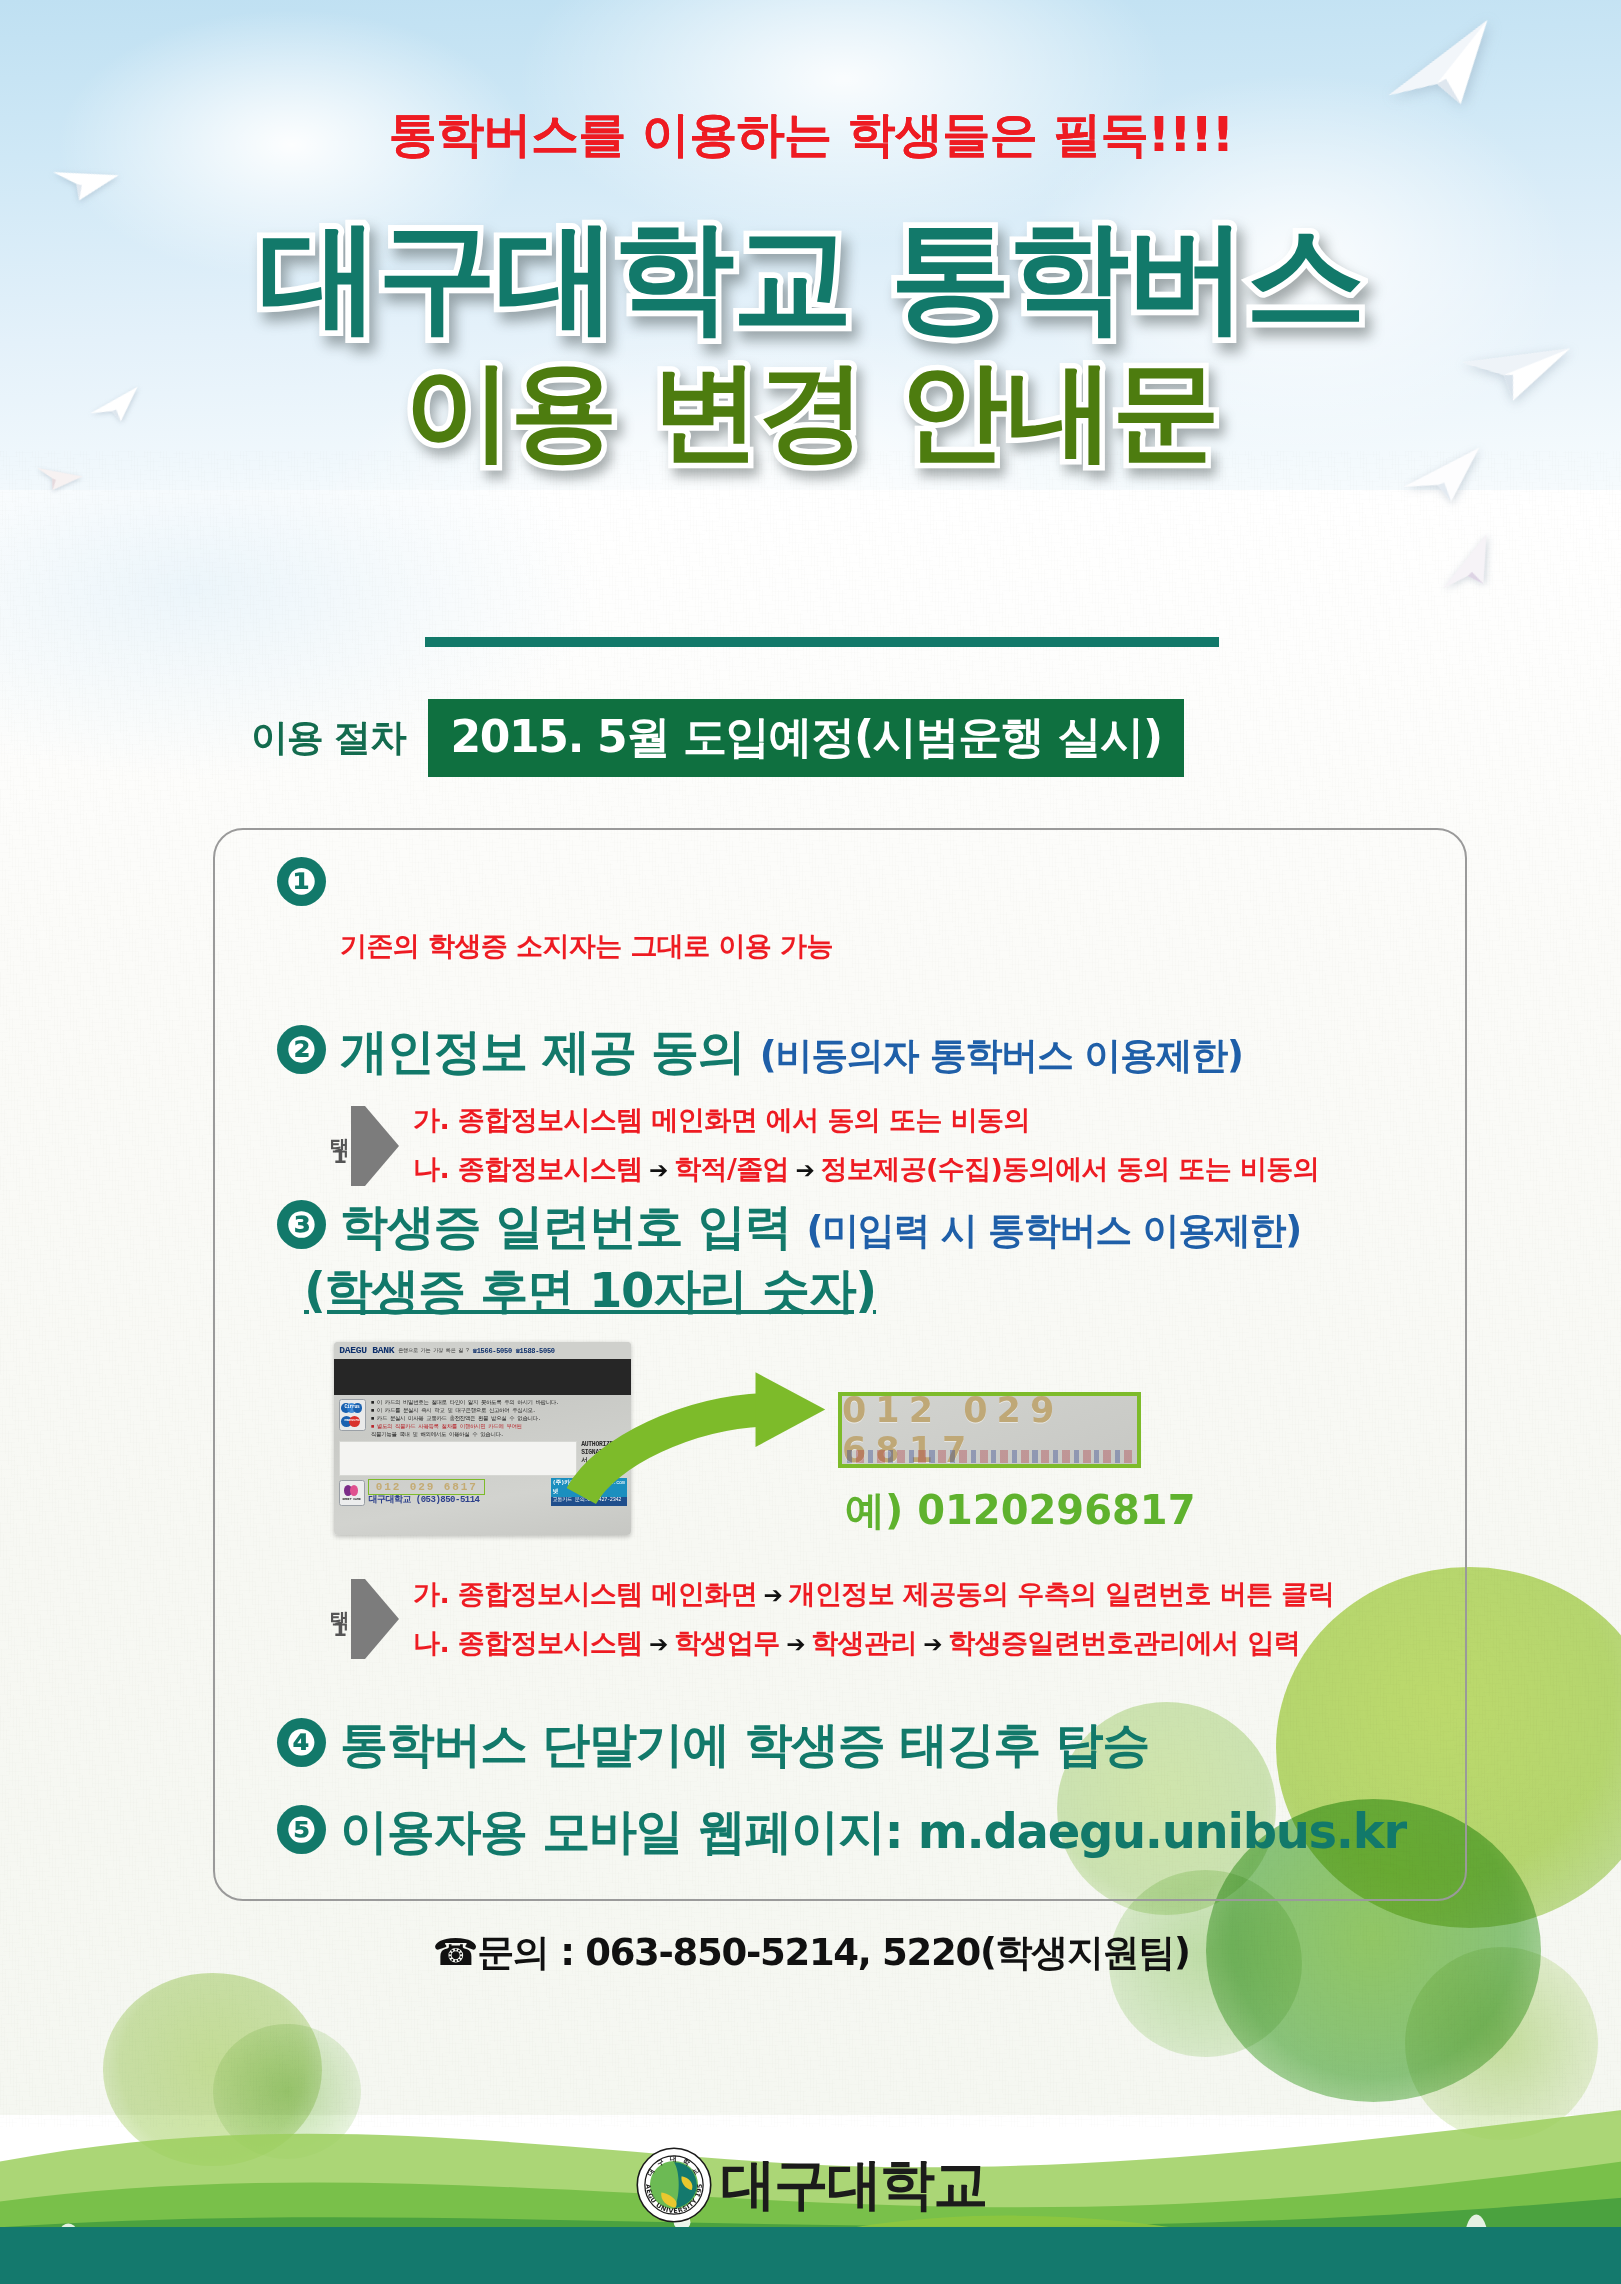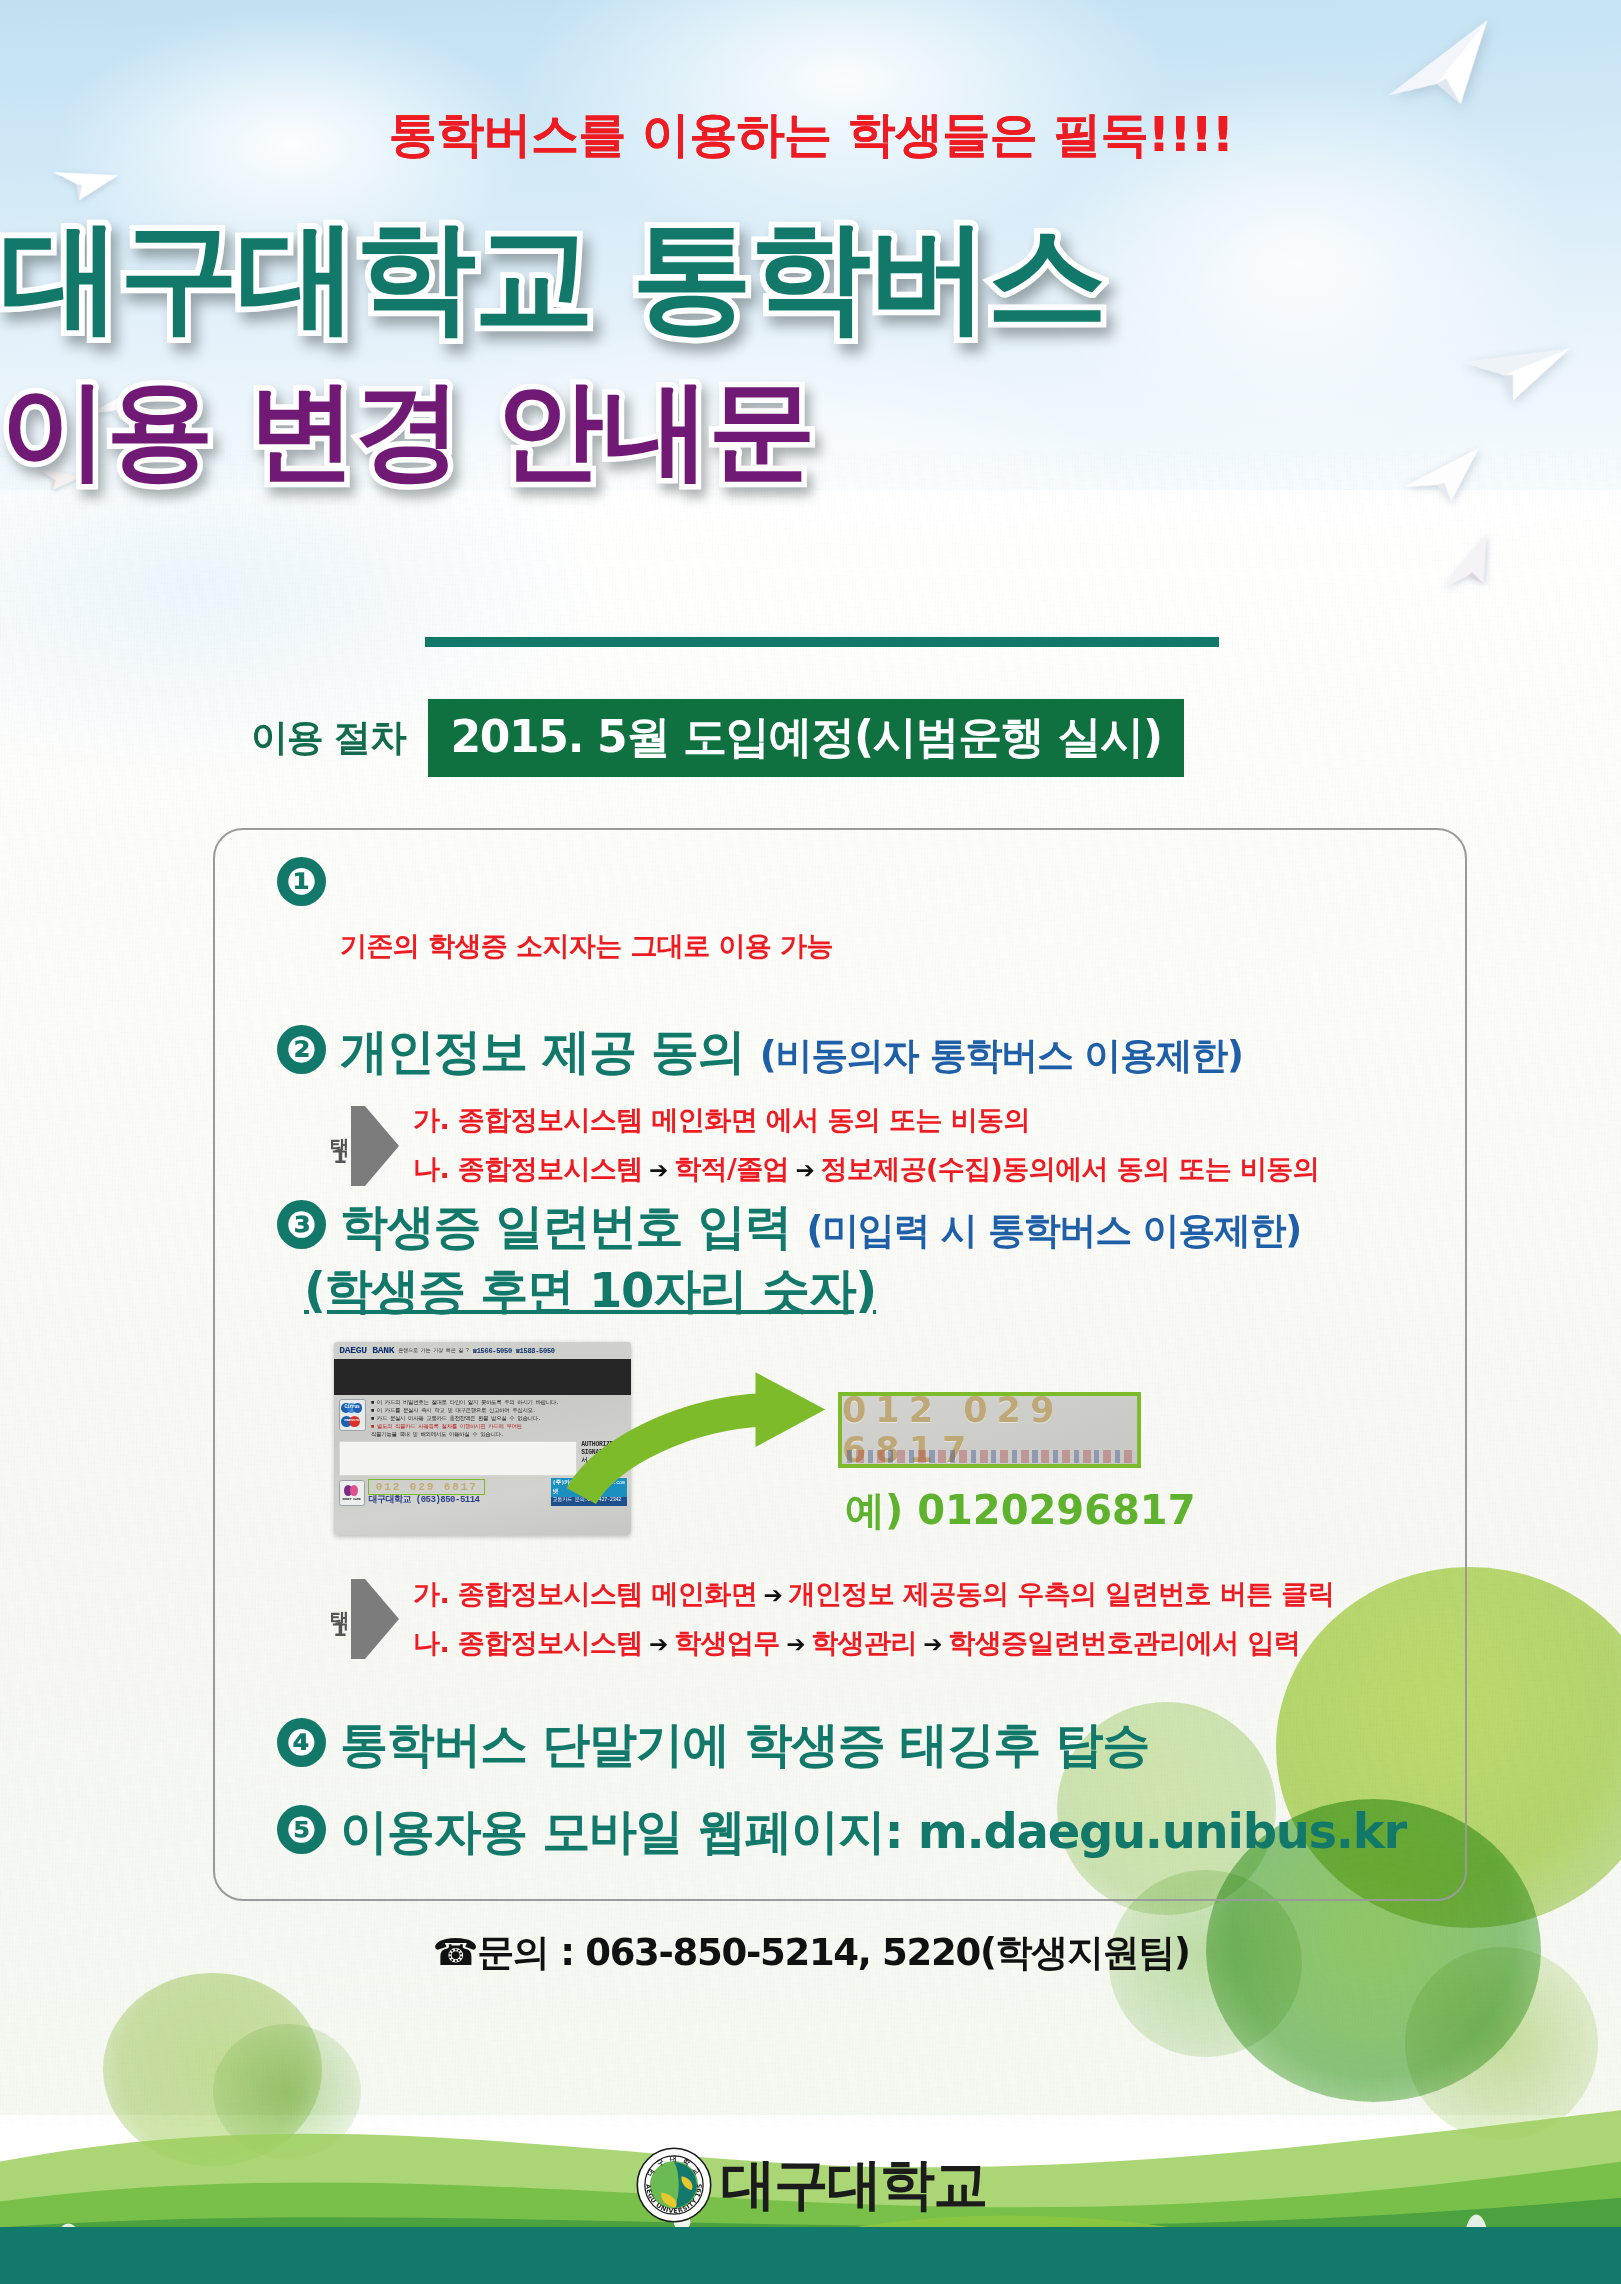--- a/index.html
+++ b/index.html
@@ -67,33 +67,33 @@
   .hills { position:absolute; left:0; bottom:0; width:1622px; height:335px; }
 
   
   .subtitle-red {
     position:absolute; left:0; top:103px; width:1622px;
     text-align:center;
     font-size:48px; font-weight:700; letter-spacing:-0.6px;
     color:#ee1b22;
     text-shadow:0 0 0.6px #ee1b22;
   }
-  .title-wrap { position:absolute; left:0; top:213px; width:1622px; }
+  .title-wrap { position:absolute; left:0; top:213px; width:1622px; text-align:center; }
   .title-l1 {
     font-size:121px; font-weight:700; letter-spacing:-2.6px;
     color:#12796a;
     -webkit-text-stroke:11.6px #ffffff;
     paint-order:stroke fill;
     filter:drop-shadow(6.4px 9px 6.4px rgba(60,70,70,.45));
     line-height:1.05;
   }
   .title-l2 {
-    margin-top:33px;
+    margin-top:14px;
     font-size:108px; font-weight:700; letter-spacing:-1.9px;
-    color:#701a75;
+    color:#4d7c0f;
     -webkit-text-stroke:11px #ffffff;
     paint-order:stroke fill;
     filter:drop-shadow(5.8px 8.4px 5.8px rgba(60,70,70,.42));
     line-height:1.05;
   }
   .divider {
     position:absolute; left:425px; top:637px; width:794px; height:10.3px;
     background:#12796a;
   }
 

